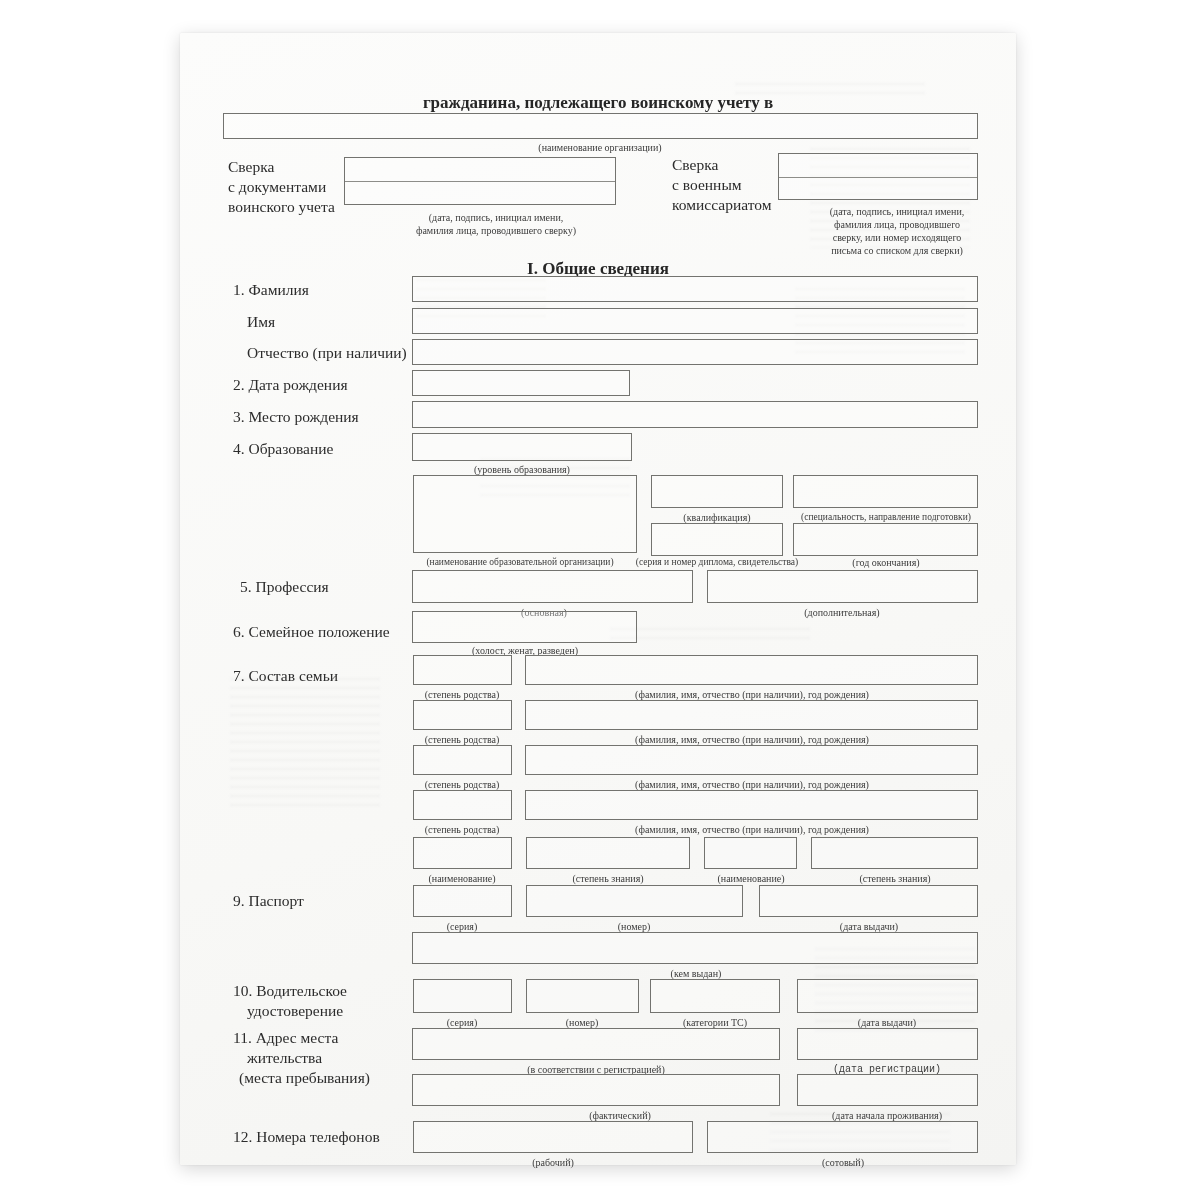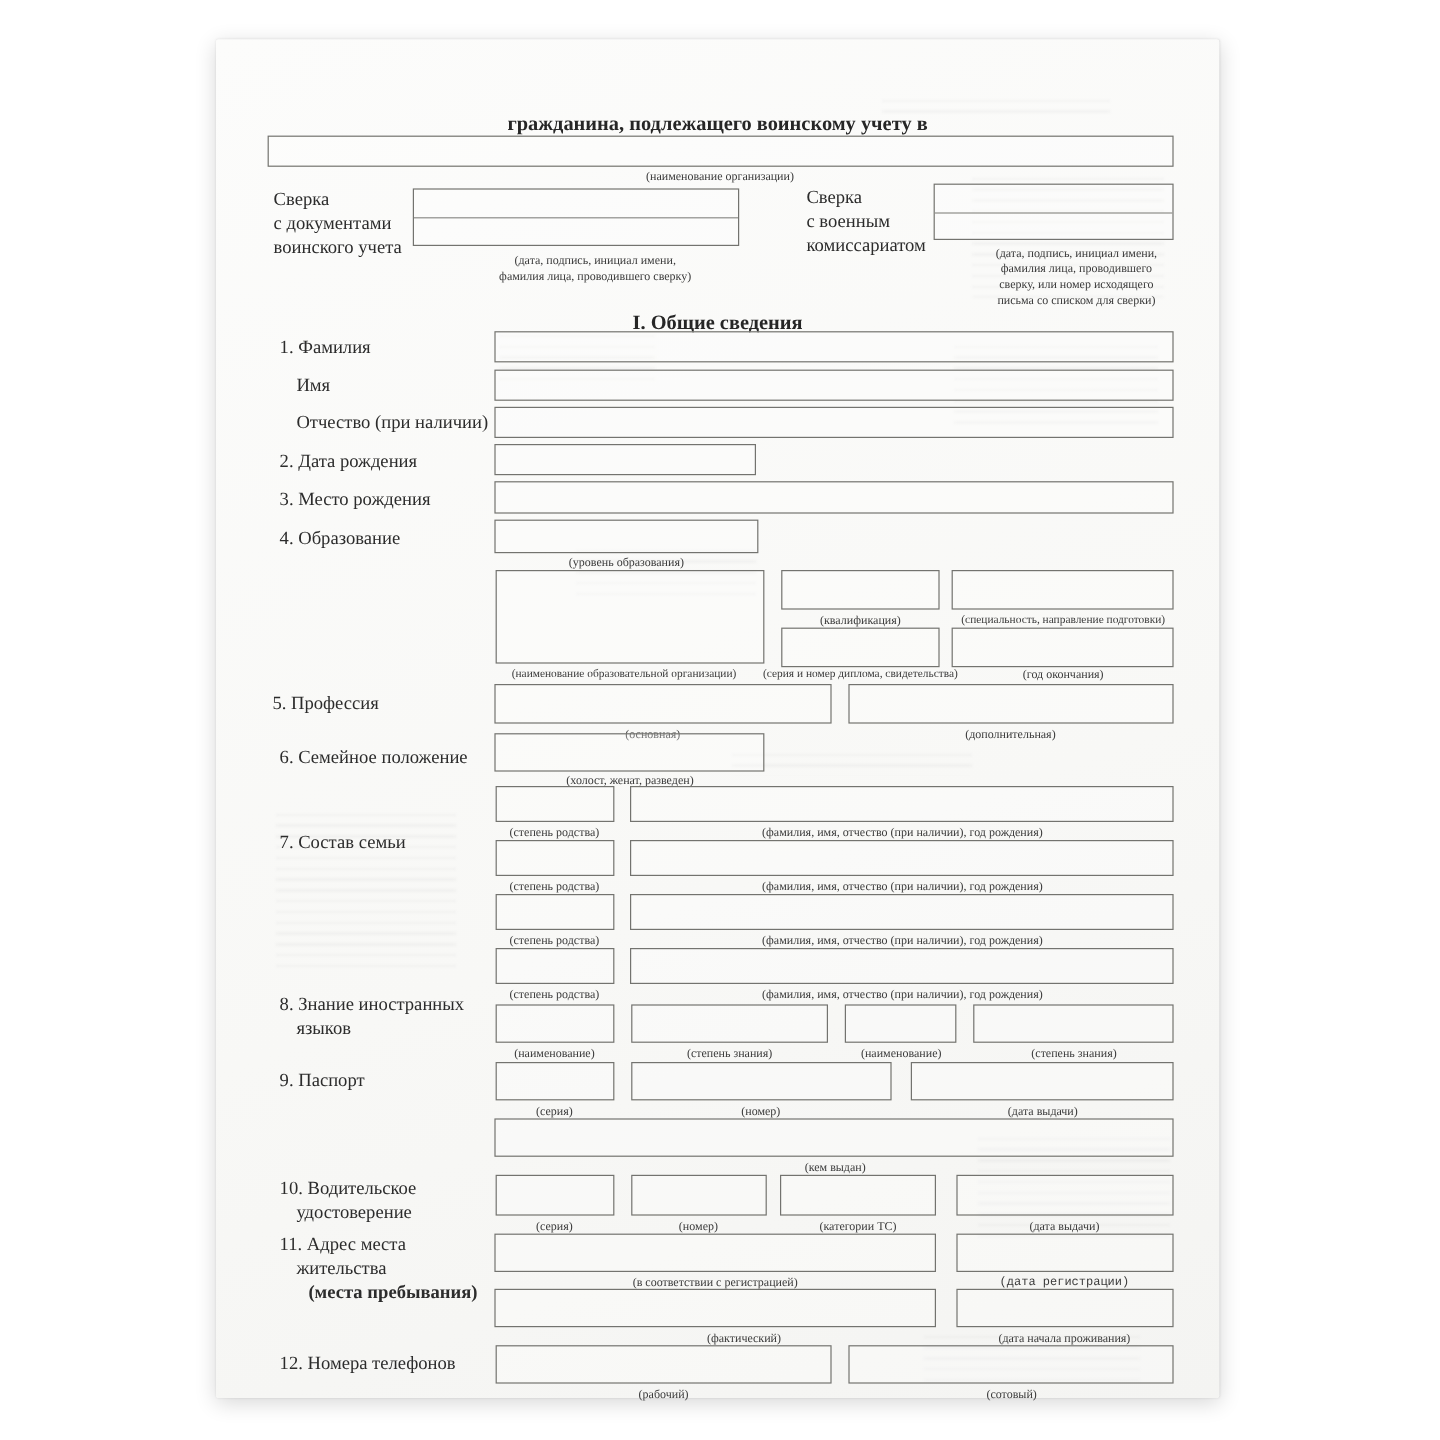--- a/index.html
+++ b/index.html
@@ -108,31 +108,31 @@
   <div class="fbox" style="left:471px;top:442px;width:132px;height:33px;"></div>
   <div class="cap" style="left:537px;top:479px;">(квалификация)</div>
   <div class="fbox" style="left:613px;top:442px;width:185px;height:33px;"></div>
   <div class="cap sm" style="left:706px;top:479px;">(специальность, направление подготовки)</div>
 
   <div class="fbox" style="left:471px;top:490px;width:132px;height:33px;"></div>
   <div class="cap sm" style="left:537px;top:524px;">(серия и номер диплома, свидетельства)</div>
   <div class="fbox" style="left:613px;top:490px;width:185px;height:33px;"></div>
   <div class="cap" style="left:706px;top:524px;">(год окончания)</div>
 
-  <div class="lbl" style="left:47px;top:544px;">5. Профессия</div>
+  <div class="lbl" style="left:60px;top:544px;">5. Профессия</div>
   <div class="fbox" style="left:232px;top:537px;width:281px;height:33px;"></div>
   <div class="fbox" style="left:527px;top:537px;width:271px;height:33px;"></div>
   <div class="cap" style="left:364px;top:574px;">(основная)</div>
   <div class="cap" style="left:662px;top:574px;">(дополнительная)</div>
 
   <div class="lbl" style="left:53px;top:589px;">6. Семейное положение</div>
   <div class="fbox" style="left:232px;top:578px;width:225px;height:32px;"></div>
   <div class="cap" style="left:345px;top:612px;">(холост, женат, разведен)</div>
 
-  <div class="lbl" style="left:53px;top:633px;margin-top:27px;">7. Состав семьи</div>
+  <div class="lbl" style="left:53px;top:633px;">7. Состав семьи</div>
 
   <div class="fbox" style="left:233px;top:622px;width:99px;height:30px;"></div>
   <div class="fbox" style="left:345px;top:622px;width:453px;height:30px;"></div>
   <div class="cap" style="left:282px;top:656px;">(степень родства)</div>
   <div class="cap" style="left:572px;top:656px;">(фамилия, имя, отчество (при наличии), год рождения)</div>
 
   <div class="fbox" style="left:233px;top:667px;width:99px;height:30px;"></div>
   <div class="fbox" style="left:345px;top:667px;width:453px;height:30px;"></div>
   <div class="cap" style="left:282px;top:701px;">(степень родства)</div>
   <div class="cap" style="left:572px;top:701px;">(фамилия, имя, отчество (при наличии), год рождения)</div>
@@ -140,24 +140,20 @@
   <div class="fbox" style="left:233px;top:712px;width:99px;height:30px;"></div>
   <div class="fbox" style="left:345px;top:712px;width:453px;height:30px;"></div>
   <div class="cap" style="left:282px;top:746px;">(степень родства)</div>
   <div class="cap" style="left:572px;top:746px;">(фамилия, имя, отчество (при наличии), год рождения)</div>
 
   <div class="fbox" style="left:233px;top:757px;width:99px;height:30px;"></div>
   <div class="fbox" style="left:345px;top:757px;width:453px;height:30px;"></div>
   <div class="cap" style="left:282px;top:791px;">(степень родства)</div>
   <div class="cap" style="left:572px;top:791px;">(фамилия, имя, отчество (при наличии), год рождения)</div>
 
-  <div class="lbl" style="left:53px;top:795px;">
-    <div>8. Знание иностранных</div>
-    <div style="margin-left:14px;">языков</div>
-  </div>
   <div class="fbox" style="left:233px;top:804px;width:99px;height:32px;"></div>
   <div class="fbox" style="left:346px;top:804px;width:164px;height:32px;"></div>
   <div class="fbox" style="left:524px;top:804px;width:93px;height:32px;"></div>
   <div class="fbox" style="left:631px;top:804px;width:167px;height:32px;"></div>
   <div class="cap" style="left:282px;top:840px;">(наименование)</div>
   <div class="cap" style="left:428px;top:840px;">(степень знания)</div>
   <div class="cap" style="left:571px;top:840px;">(наименование)</div>
   <div class="cap" style="left:715px;top:840px;">(степень знания)</div>
 
   <div class="lbl" style="left:53px;top:858px;">9. Паспорт</div>
@@ -179,21 +175,21 @@
   <div class="fbox" style="left:470px;top:946px;width:130px;height:34px;"></div>
   <div class="fbox" style="left:617px;top:946px;width:181px;height:34px;"></div>
   <div class="cap" style="left:282px;top:984px;">(серия)</div>
   <div class="cap" style="left:402px;top:984px;">(номер)</div>
   <div class="cap" style="left:535px;top:984px;">(категории ТС)</div>
   <div class="cap" style="left:707px;top:984px;">(дата выдачи)</div>
 
   <div class="lbl" style="left:53px;top:995px;">
     <div>11. Адрес места</div>
     <div style="margin-left:14px;">жительства</div>
-    <div style="margin-left:24px;font-weight:bold;">(места пребывания)</div>
+    <div style="margin-left:6px;">(места пребывания)</div>
   </div>
   <div class="fbox" style="left:232px;top:995px;width:368px;height:32px;"></div>
   <div class="fbox" style="left:617px;top:995px;width:181px;height:32px;"></div>
   <div class="cap" style="left:416px;top:1031px;">(в соответствии с регистрацией)</div>
   <div class="cap" style="left:707px;top:1031px;font-family:Liberation Mono, monospace;">(дата регистрации)</div>
 
   <div class="fbox" style="left:232px;top:1041px;width:368px;height:32px;"></div>
   <div class="fbox" style="left:617px;top:1041px;width:181px;height:32px;"></div>
   <div class="cap" style="left:440px;top:1077px;">(фактический)</div>
   <div class="cap" style="left:707px;top:1077px;">(дата начала проживания)</div>

